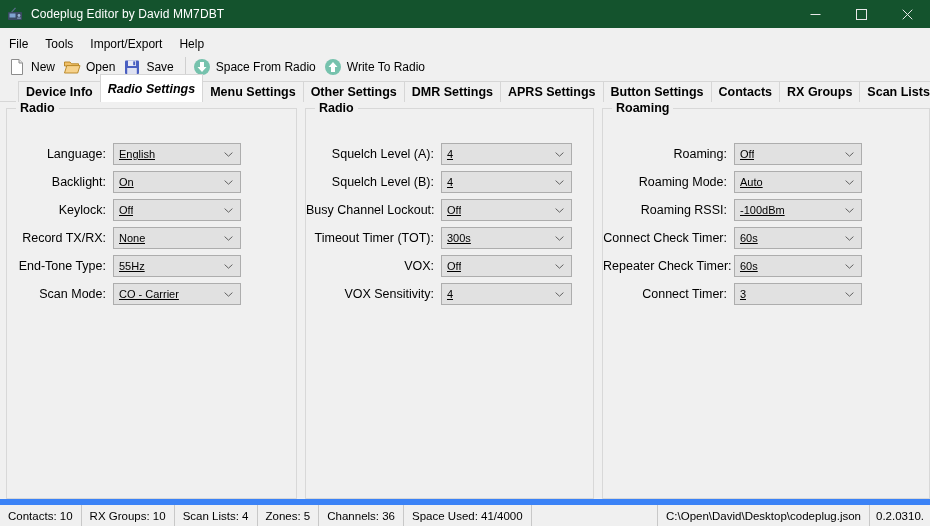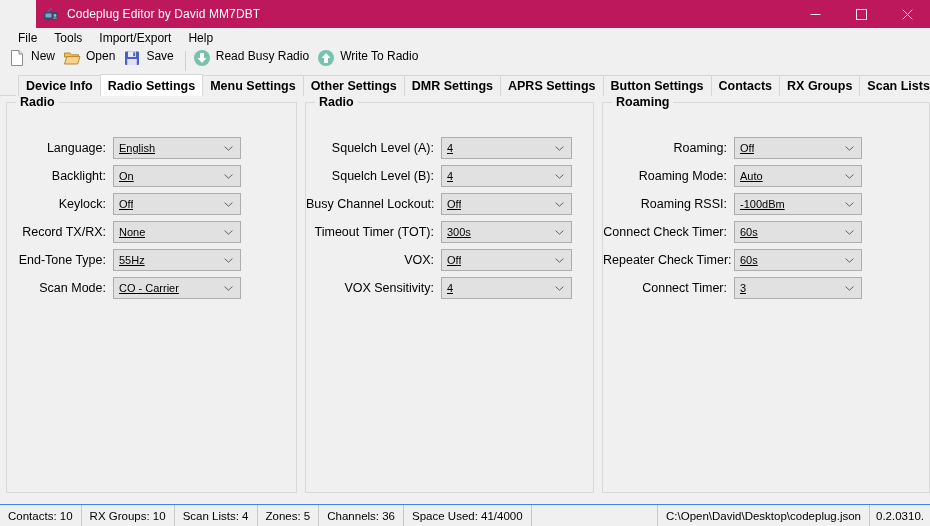--- a/index.html
+++ b/index.html
@@ -16,26 +16,25 @@
   #app {
     position: relative;
     width: 930px; height: 526px;
     background: #f0f0f0;
     display: flex; flex-direction: column;
   }
 
   
   .titlebar {
     height: 28px;
-    background: #be185d;
+    background: #14532d;
     display: flex;
     align-items: center;
     flex: 0 0 28px;
     position: relative;
-    margin-left: 36px;
   }
   .title-icon {
     width: 16px; height: 16px;
     margin-left: 7px; margin-right: 8px;
     position: relative;
     flex: 0 0 16px;
   }
   .title-text {
     color: #ffffff;
     font-size: 12px;
@@ -54,21 +53,22 @@
   }
   .win-btn svg { display: block; }
 
   
   .menubar {
     height: 20px;
     background: #f0f0f0;
     display: flex;
     align-items: center;
     flex: 0 0 20px;
-    padding-left: 12px;
+    padding-left: 3px;
+    margin-top: 6px;
   }
   .menu-item {
     font-size: 12px;
     color: #000;
     padding: 2px 9px 2px 6px;
     margin-right: 2px;
     line-height: 15px;
     white-space: nowrap;
   }
 
@@ -76,21 +76,21 @@
   .toolbar {
     height: 26px;
     background: #f0f0f0;
     display: flex;
     align-items: center;
     flex: 0 0 26px;
     padding-left: 6px;
   }
   .tb-btn {
     display: flex;
-    align-items: flex-start;
+    align-items: center;
     height: 24px;
     padding: 0 6px 0 2px;
     white-space: nowrap;
   }
   .tb-btn .tb-label {
     font-size: 12px;
     color: #000;
     margin-left: 5px;
   }
   .tb-sep {
@@ -129,23 +129,24 @@
     background: #f0f0f0;
     border: 1px solid #d6d6d6;
     border-bottom: none;
     margin-right: -1px;
     white-space: nowrap;
     position: relative;
     z-index: 1;
   }
   .tab.active {
     background: #ffffff;
-    height: 22px;
+    height: 28px;
     z-index: 3;
     border-color: #d6d6d6;
+    font-style: italic;
   }
 
   
   .content {
     flex: 1 1 auto;
     background: #f0f0f0;
     position: relative;
     padding: 6px 6px 0 6px;
     display: flex;
     gap: 8px;
@@ -216,21 +217,21 @@
     margin-top: -2px;
     width: 9px; height: 5px;
   }
   .combo-arrow svg { display: block; }
 
   
   .statusbar {
     height: 39px;
     flex: 0 0 21px;
     background: #f0f0f0;
-    border-top: 1px solid #3b82f6;
+    border-top: 6px solid #3b82f6;
     display: flex;
     align-items: flex-end;
     font-size: 11.5px;
     color: #000;
   }
   .sb-cell {
     height: 21px;
     display: flex; align-items: center;
     padding: 0 8px;
     border-right: 1px solid #c8c8c8;
@@ -330,21 +331,21 @@
 
     <div class="tb-sep"></div>
 
     <div class="tb-btn">
       <span class="tb-ico">
         <svg width="18" height="18" viewBox="0 0 18 18">
           <circle cx="9" cy="9" r="8" fill="#76c2ad"></circle>
           <path d="M7 4 H11 V9 H13.5 L9 14 L4.5 9 H7 Z" fill="#ffffff"></path>
         </svg>
       </span>
-      <span class="tb-label">Read Busy Radio</span>
+      <span class="tb-label">Space From Radio</span>
     </div>
 
     <div class="tb-btn">
       <span class="tb-ico">
         <svg width="18" height="18" viewBox="0 0 18 18">
           <circle cx="9" cy="9" r="8" fill="#76c2ad"></circle>
           <path d="M7 14 H11 V9 H13.5 L9 4 L4.5 9 H7 Z" fill="#ffffff"></path>
         </svg>
       </span>
       <span class="tb-label">Write To Radio</span>

